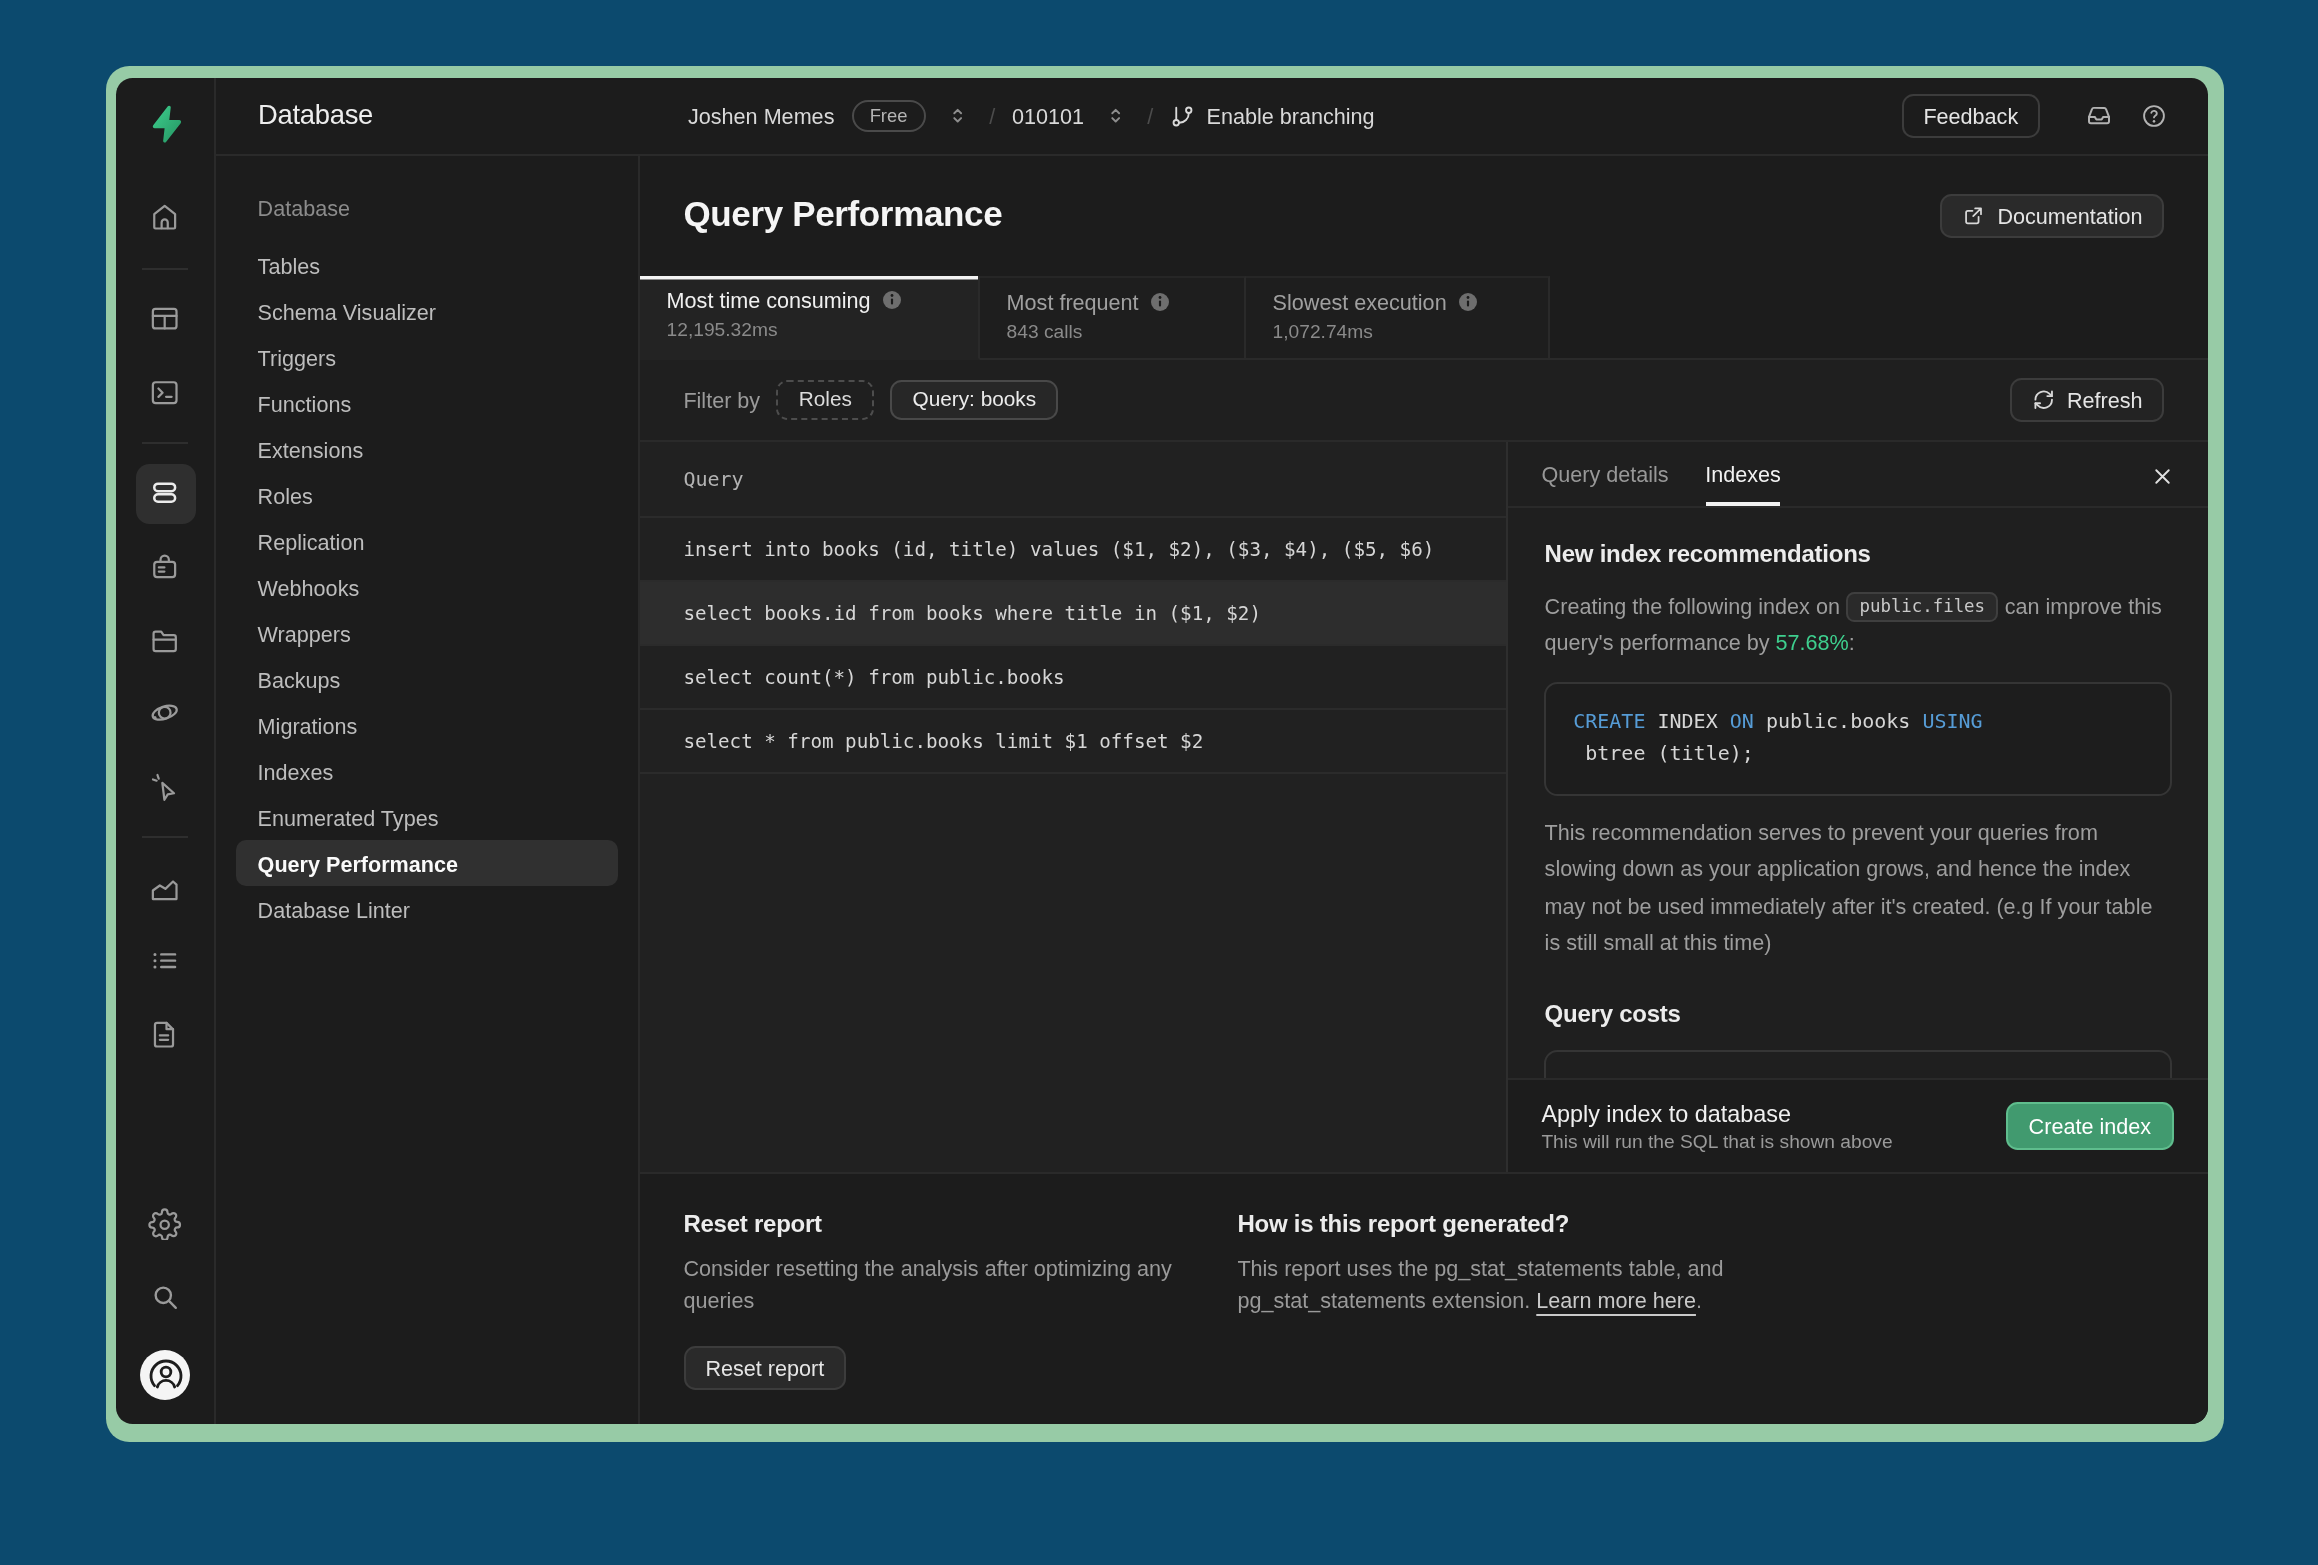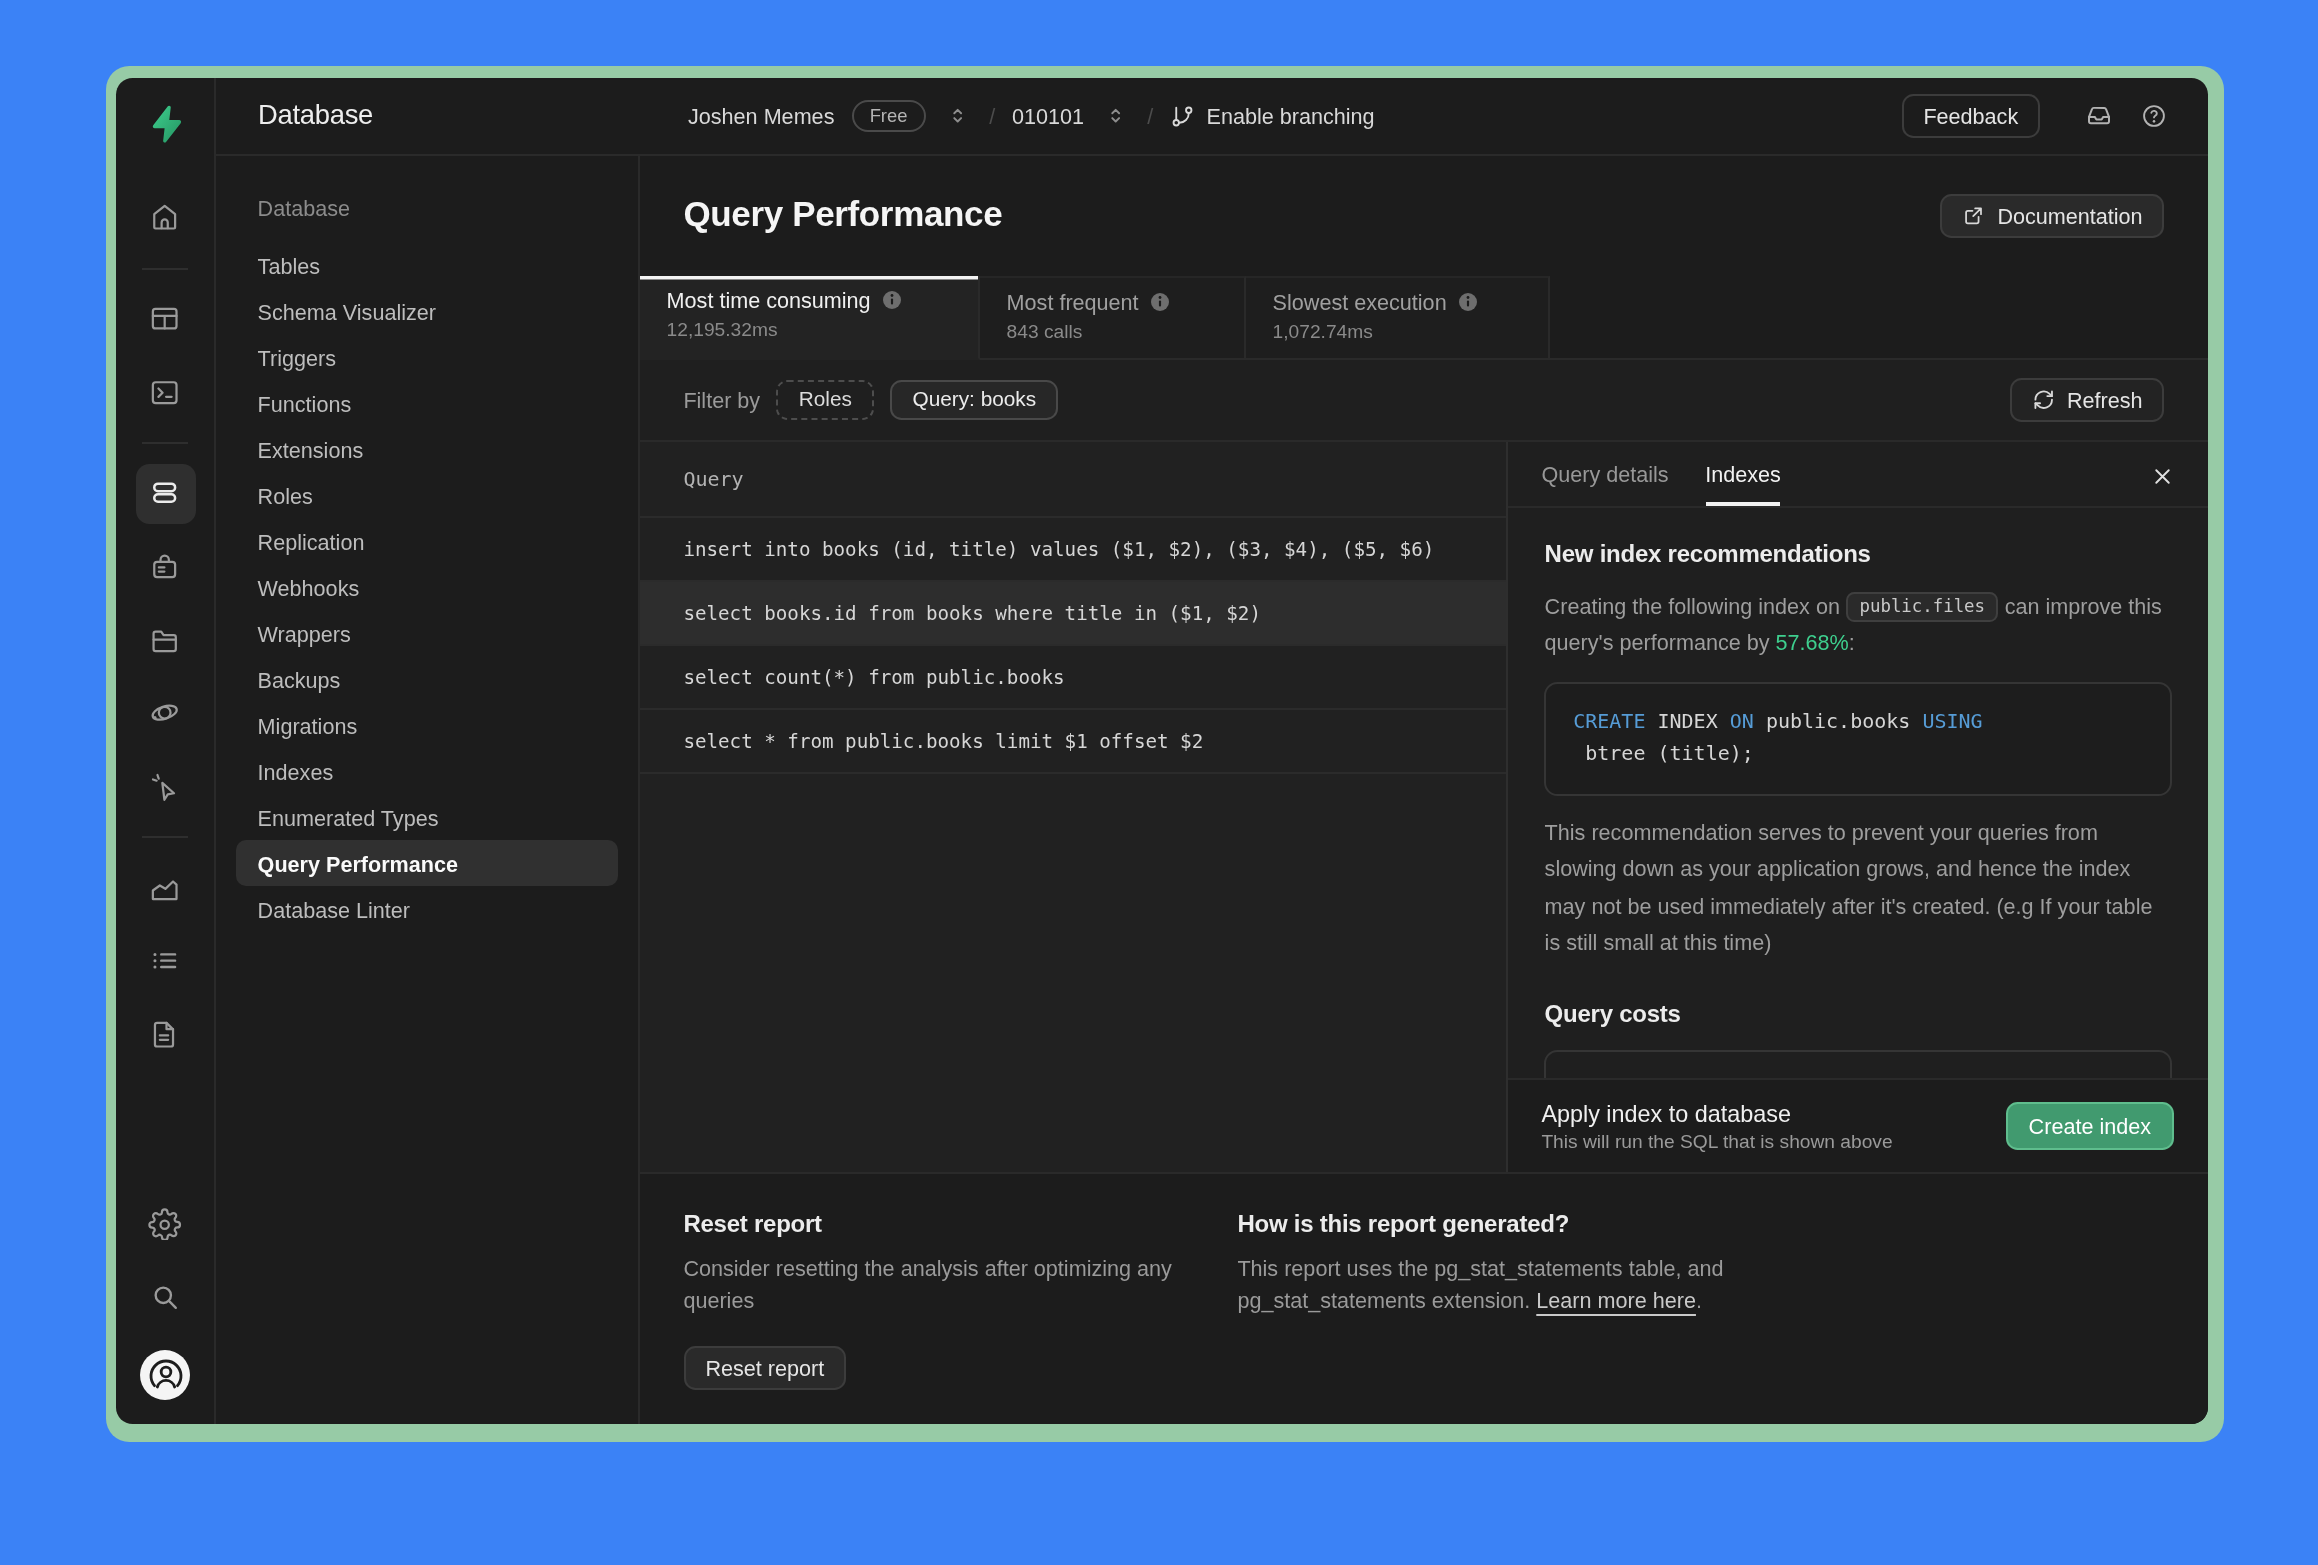--- a/index.html
+++ b/index.html
@@ -1,18 +1,18 @@
 <!DOCTYPE html>
 <html style="font-size:13.3px"><head>
 <meta charset="utf-8">
 <style>
   * { margin:0; padding:0; box-sizing:border-box; }
   html,body { background:#000; }
   body { font-family:"Liberation Sans","DejaVu Sans",sans-serif; }
-  .viewport { width:2319px; height:1566px; background:#3b82f6; overflow:hidden; position:relative; }
+  .viewport { width:2319px; height:1566px; background:#0c4a6e; overflow:hidden; position:relative; }
   .canvas { width:1159px; height:783px; transform:scale(2); transform-origin:0 0; position:relative; }
 
   
   .frame { position:absolute; left:53px; top:33px; width:1059px; height:688px;
            background:#97cba6; border-radius:11.7px; }
   .window { position:absolute; left:5px; top:5.8px; width:1046px; height:673px;
             background:#1c1c1c; border-radius:8.3px; overflow:hidden; display:flex;
             color:#e8e8e8; font-size:10.8px; }
 
   svg { display:block; }

